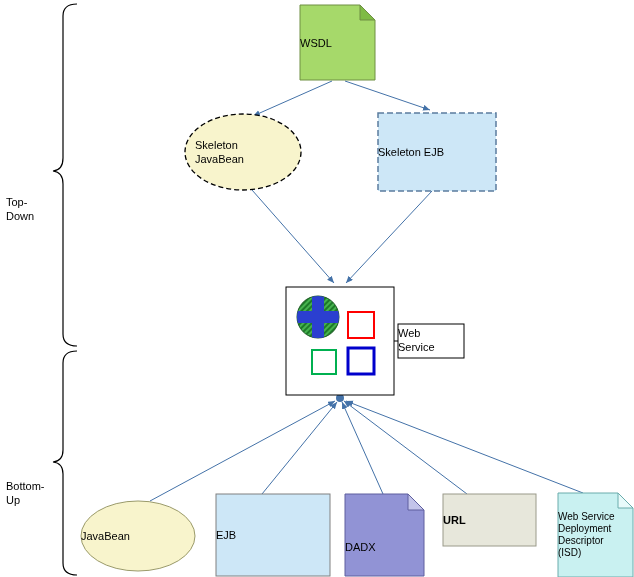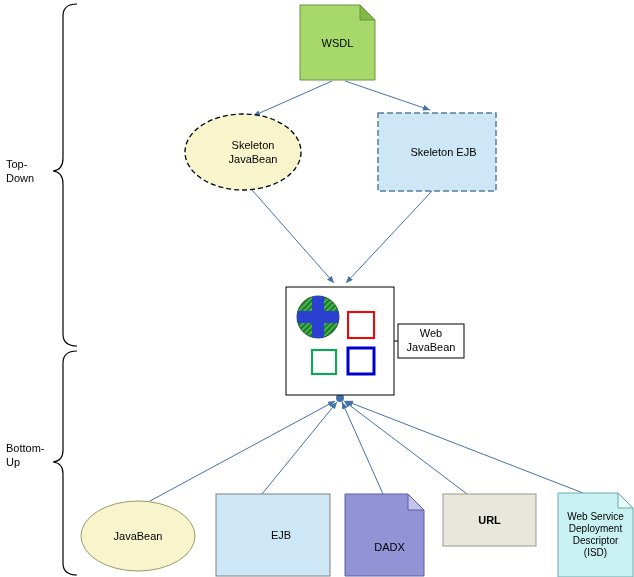--- a/index.html
+++ b/index.html
@@ -6,34 +6,35 @@
   #stage{
     position:relative;
     width:634px;height:577px;
     background:#ffffff;
     font-family:"Liberation Sans", sans-serif;
     overflow:hidden;
   }
   #diagram-svg{position:absolute;left:0;top:0;}
   .node-label{
     position:absolute;
-    text-align:center;
+    text-align:left;
     color:#000000;
     font-size:11px;
     line-height:1.25;
     white-space:pre-line;
     pointer-events:none;
   }
   .section-label{
     position:absolute;
     text-align:left;
     color:#000000;
     font-size:11px;
     line-height:1.25;
     white-space:pre-line;
+    margin-top:38px;
   }
   .small{font-size:10px;line-height:1.2;}
 </style>
 </head>
 <body>
 
 <div id="stage">
 
   <svg id="diagram-svg" width="634" height="577" viewBox="0 0 634 577">
     <defs>
@@ -106,21 +107,21 @@
   <div class="section-label" style="left:6px;top:158px;width:48px;">Top-
 Down</div>
   <div class="section-label" style="left:6px;top:442px;width:50px;">Bottom-
 Up</div>
 
   <div class="node-label" style="left:300px;top:37px;width:75px;">WSDL</div>
   <div class="node-label" style="left:185px;top:139px;width:116px;padding-left:10px;">Skeleton
 JavaBean</div>
   <div class="node-label" style="left:378px;top:146px;width:131px;">Skeleton EJB</div>
   <div class="node-label" style="left:398px;top:327px;width:66px;">Web
-JavaBean</div>
+Service</div>
   <div class="node-label" style="left:81px;top:530px;width:114px;">JavaBean</div>
   <div class="node-label" style="left:216px;top:529px;width:130px;">EJB</div>
   <div class="node-label" style="left:345px;top:541px;width:89px;">DADX</div>
   <div class="node-label" style="left:443px;top:514px;width:93px;font-weight:bold;">URL</div>
   <div class="node-label small" style="left:558px;top:511px;width:75px;">Web Service
 Deployment
 Descriptor
 (ISD)</div>
 
 </div>

